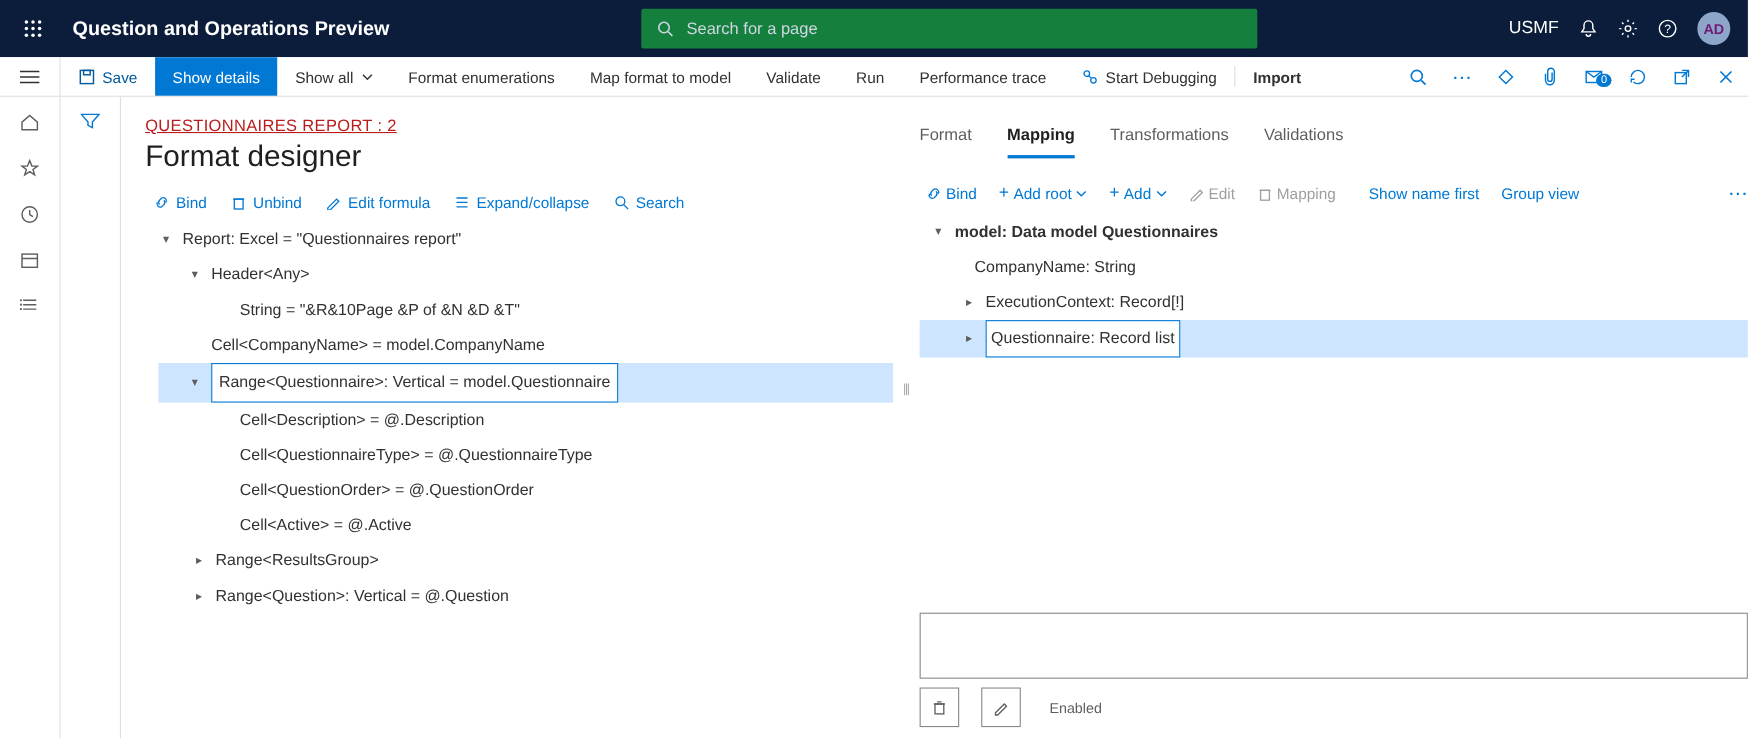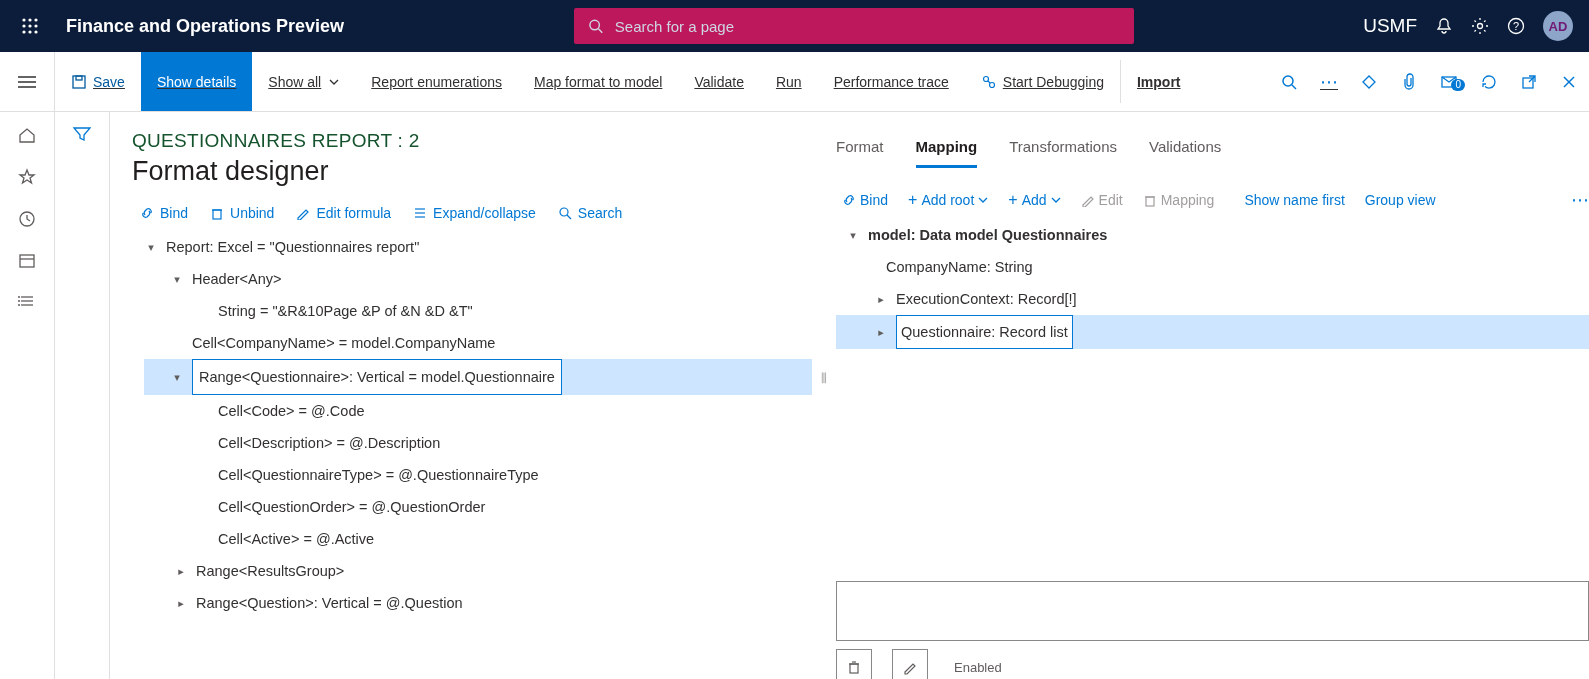--- a/index.html
+++ b/index.html
@@ -3,50 +3,50 @@
 <meta charset="utf-8">
 <style>
 * { box-sizing: border-box; margin: 0; padding: 0; font-family: "Segoe UI", Arial, sans-serif; }
 body { background: #fff; color: #323130; font-size: 14px; overflow: hidden; width: 1589px; height: 679px; }
 
 
 .top-header { background: #0b1d3a; color: #fff; height: 52px; display: flex; align-items: center; padding: 0 10px; }
 .waffle { width: 40px; display: flex; align-items: center; justify-content: center; cursor: pointer; }
 .app-title { font-size: 18px; font-weight: 600; margin-left: 16px; }
 .search-wrap { flex: 1; display: flex; justify-content: center; }
-.search-box { background: #be185d; width: 560px; height: 36px; border-radius: 2px; display: flex; align-items: center; padding: 0 14px; color: #cfd6e3; }
+.search-box { background: #15803d; width: 560px; height: 36px; border-radius: 2px; display: flex; align-items: center; padding: 0 14px; color: #cfd6e3; }
 .search-box input { background: transparent; border: none; outline: none; color: #cfd6e3; font-size: 15px; margin-left: 12px; width: 100%; }
 .search-box input::placeholder { color: #cfd6e3; }
 .hdr-right { display: flex; align-items: center; gap: 18px; margin-right: 6px; }
 .hdr-right span { cursor: pointer; }
 .avatar { width: 30px; height: 30px; border-radius: 50%; background: #8ca5c9; color: #701a75; display: flex; align-items: center; justify-content: center; font-weight: 600; font-size: 13px; }
 
 
-.cmd-bar { height: 60px; border-bottom: 1px solid #e1dfdd; display: flex; align-items: stretch; background: #fff; text-decoration: underline; }
+.cmd-bar { height: 36px; border-bottom: 1px solid #e1dfdd; display: flex; align-items: stretch; background: #fff; }
 .left-rail-toggle { width: 55px; display: flex; align-items: center; justify-content: center; border-right: 1px solid #e1dfdd; cursor: pointer; }
 .cmd-item { display: flex; align-items: center; padding: 0 16px; cursor: pointer; color: #323130; white-space: nowrap; }
 .cmd-item.save { color: #005a9e; }
 .cmd-item.primary { background: #0078d4; color: #fff; }
 .cmd-sep { width: 1px; background: #e1dfdd; margin: 8px 0; }
 .cmd-right { margin-left: auto; display: flex; align-items: center; }
 .cmd-icon-btn { width: 40px; display: flex; align-items: center; justify-content: center; cursor: pointer; color: #0078d4; position: relative; }
 .badge { position: absolute; top: 6px; right: 4px; background: #0078d4; color: #fff; border-radius: 8px; font-size: 10px; padding: 0 4px; line-height: 12px; }
 
 
 .main { display: flex; height: calc(679px - 52px - 44px); }
 .left-rail { width: 55px; border-right: 1px solid #e1dfdd; display: flex; flex-direction: column; align-items: center; padding-top: 14px; gap: 24px; }
 .left-rail div { cursor: pointer; color: #605e5c; }
 .filter-col { width: 55px; border-right: 1px solid #e1dfdd; display: flex; justify-content: center; padding-top: 14px; }
 .filter-col div { color: #0078d4; cursor: pointer; }
 
 .content { flex: 1; display: flex; padding: 18px 0 0 22px; position: relative; overflow: hidden; }
 .left-pane { flex: 0 0 680px; display: flex; flex-direction: column; }
 .right-pane { flex: 1; display: flex; flex-direction: column; }
 
-.breadcrumb { font-size: 19px; color: #14532d; letter-spacing: 0.3px; }
+.breadcrumb { font-size: 15px; color: #b91c1c; letter-spacing: 0.3px; text-decoration: underline; }
 .page-title { font-size: 27px; font-weight: 350; margin-top: 4px; color: #201f1e; }
 
 .toolbar { display: flex; gap: 22px; padding: 18px 0 10px 8px; }
 .tool { color: #0078d4; cursor: pointer; display: flex; align-items: center; gap: 6px; font-size: 14px; }
 
 .tree { padding-left: 12px; font-size: 14.5px; line-height: 32px; overflow-y: auto; }
 .tree-row { display: flex; align-items: center; white-space: nowrap; }
 .expander { width: 14px; display: inline-flex; justify-content: center; margin-right: 8px; cursor: pointer; color: #605e5c; font-size: 11px; }
 .indent-1 { padding-left: 26px; }
 .indent-2 { padding-left: 52px; }
@@ -91,32 +91,32 @@
           <circle cx="15" cy="3" r="1.6"></circle>
           <circle cx="3" cy="9" r="1.6"></circle>
           <circle cx="9" cy="9" r="1.6"></circle>
           <circle cx="15" cy="9" r="1.6"></circle>
           <circle cx="3" cy="15" r="1.6"></circle>
           <circle cx="9" cy="15" r="1.6"></circle>
           <circle cx="15" cy="15" r="1.6"></circle>
         </g>
       </svg>
   </div>
-  <div class="app-title">Finance and Operations Preview</div>
+  <div class="app-title">Question and Operations Preview</div>
   <div class="search-wrap">
     <div class="search-box">
       <svg width="16" height="16" viewBox="0 0 16 16">
           <circle cx="7" cy="7" r="5" stroke="#cfd6e3" stroke-width="1.5" fill="none"></circle>
           <line x1="11" y1="11" x2="15" y2="15" stroke="#cfd6e3" stroke-width="1.5"></line>
         </svg>
       <input placeholder="Search for a page" style="">
     </div>
   </div>
   <div class="hdr-right">
-    <span style="font-size:19px;text-align:center;">USMF</span>
+    <span style="font-size:16px;text-align:center;">USMF</span>
     <span>
         <svg width="18" height="18" viewBox="0 0 18 18">
           <path d="M9 2a4 4 0 0 0-4 4v3l-2 3h12l-2-3V6a4 4 0 0 0-4-4z" stroke="#fff" stroke-width="1.3" fill="none"></path>
           <path d="M7 14a2 2 0 0 0 4 0" stroke="#fff" stroke-width="1.3" fill="none"></path>
         </svg>
       </span>
     <span>
         <svg width="18" height="18" viewBox="0 0 18 18">
           <circle cx="9" cy="9" r="2.5" stroke="#fff" stroke-width="1.3" fill="none"></circle>
           <path d="M9 1v2M9 15v2M1 9h2M15 9h2M3.5 3.5l1.4 1.4M13.1 13.1l1.4 1.4M3.5 14.5l1.4-1.4M13.1 4.9l1.4-1.4" stroke="#fff" stroke-width="1.3"></path>
@@ -147,21 +147,21 @@
       </svg>
     <span>Save</span>
   </div>
   <div class="cmd-item primary">Show details</div>
   <div class="cmd-item">
     <span>Show all</span>
     <svg width="10" height="6" viewBox="0 0 10 6" style="margin-left:8px;">
         <path d="M1 1l4 4 4-4" stroke="#323130" stroke-width="1.3" fill="none"></path>
       </svg>
   </div>
-  <div class="cmd-item">Report enumerations</div>
+  <div class="cmd-item">Format enumerations</div>
   <div class="cmd-item">Map format to model</div>
   <div class="cmd-item">Validate</div>
   <div class="cmd-item">Run</div>
   <div class="cmd-item">Performance trace</div>
   <div class="cmd-item">
     <svg width="16" height="16" viewBox="0 0 16 16" style="margin-right:6px;">
         <circle cx="5" cy="5" r="2.5" stroke="#0078d4" stroke-width="1.2" fill="none"></circle>
         <circle cx="11" cy="11" r="2.5" stroke="#0078d4" stroke-width="1.2" fill="none"></circle>
         <line x1="7" y1="7" x2="9" y2="9" stroke="#0078d4" stroke-width="1.2"></line>
       </svg>
@@ -319,24 +319,20 @@
         <div class="tree-row indent-1">
             <span class="expander"></span>
             <span>Cell&lt;CompanyName&gt; = model.CompanyName</span>
           </div>
         <div class="tree-row indent-1 selected-row">
             <span class="expander">▾</span>
             <span class="selected-box">Range&lt;Questionnaire&gt;: Vertical = model.Questionnaire</span>
           </div>
         <div class="tree-row indent-2">
             <span class="expander"></span>
-            <span>Cell&lt;Code&gt; = @.Code</span>
-          </div>
-        <div class="tree-row indent-2">
-            <span class="expander"></span>
             <span>Cell&lt;Description&gt; = @.Description</span>
           </div>
         <div class="tree-row indent-2">
             <span class="expander"></span>
             <span>Cell&lt;QuestionnaireType&gt; = @.QuestionnaireType</span>
           </div>
         <div class="tree-row indent-2">
             <span class="expander"></span>
             <span>Cell&lt;QuestionOrder&gt; = @.QuestionOrder</span>
           </div>

